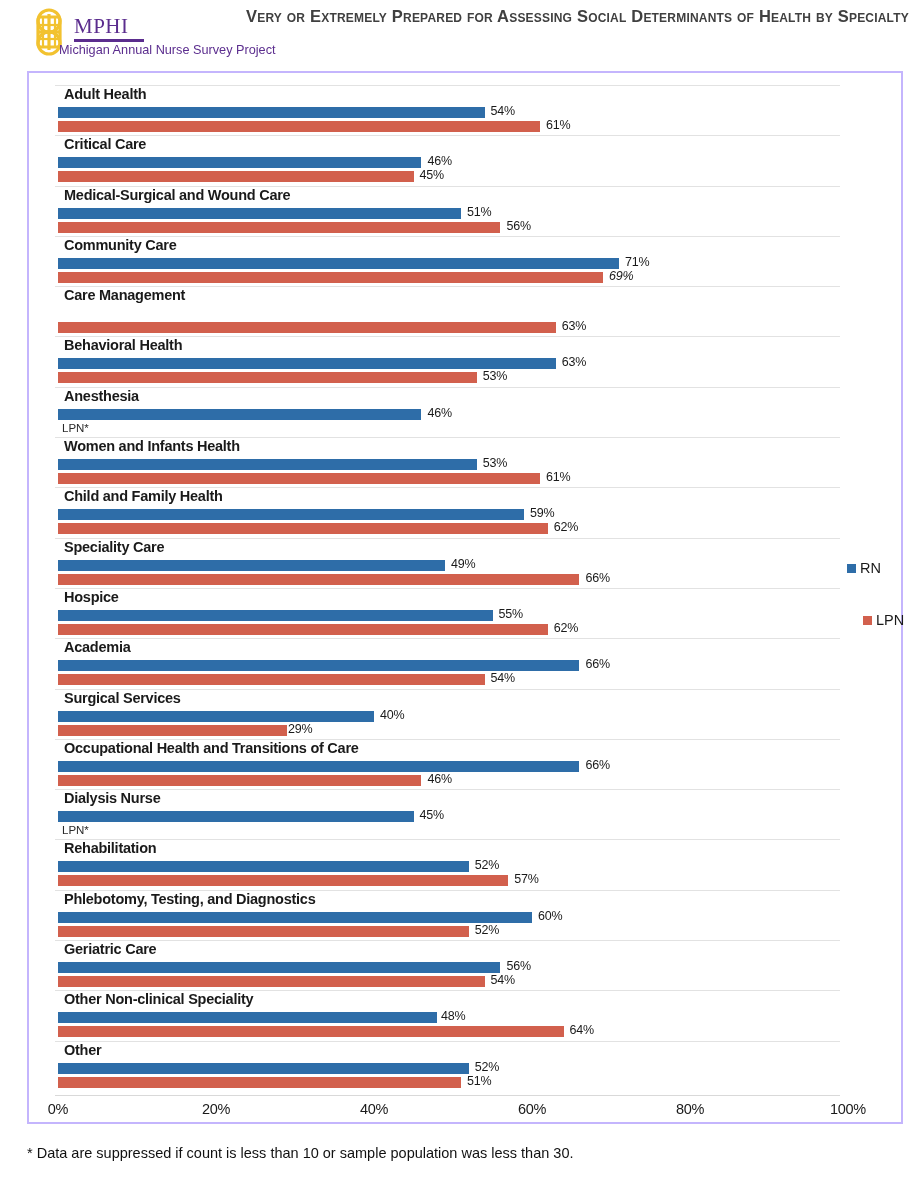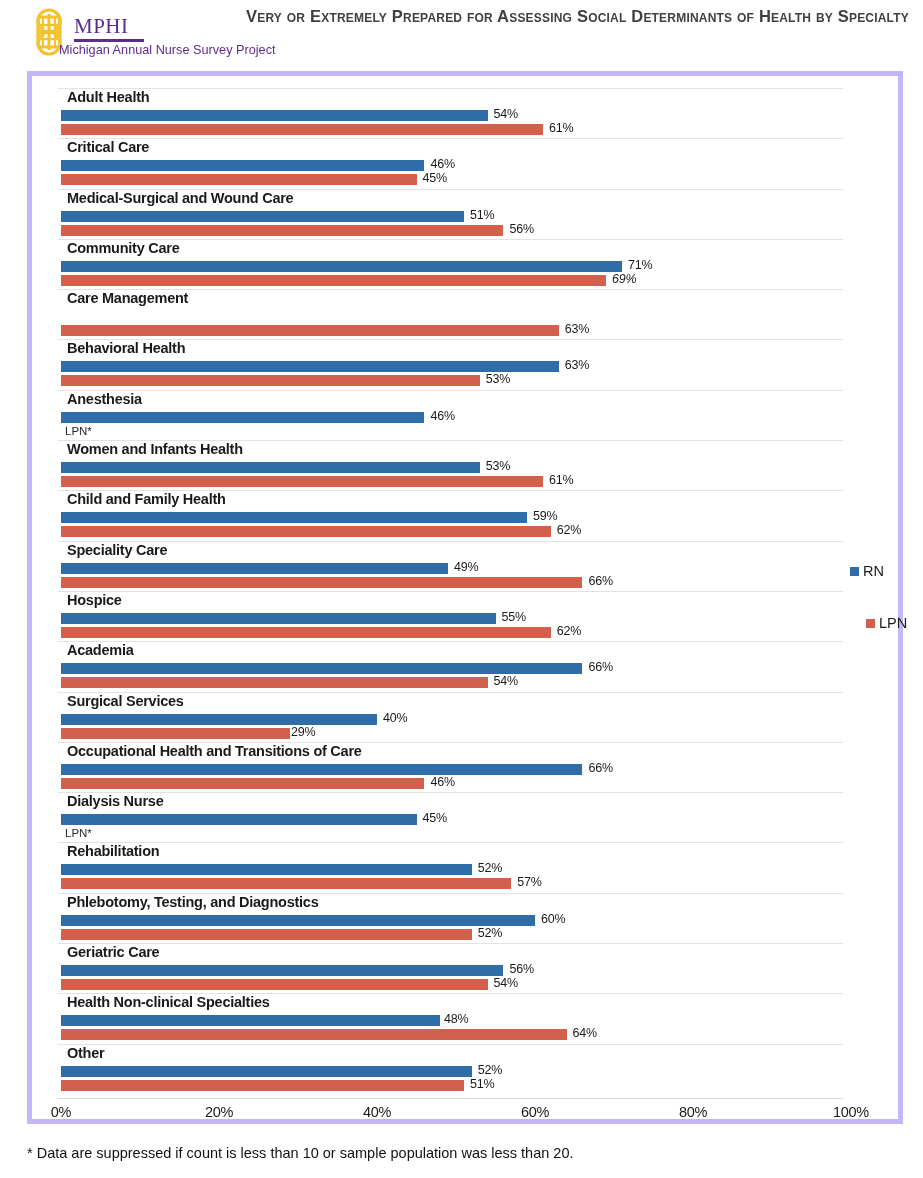--- a/index.html
+++ b/index.html
@@ -75,21 +75,21 @@
     line-height: 21px;
     white-space: nowrap;
   }
 
   
   .chart-card {
     position: absolute;
     left: 27px; top: 71px;
     width: 876px;
     height: 1053px;
-    border: 5px solid #c4b5fd;
+    border: 2px solid #c4b5fd;
     box-sizing: border-box;
     background: #fff;
   }
 
   .plot {
     position: absolute;
     left: 0; top: 0;
     width: 876px;
     height: 1053px;
   }
@@ -439,21 +439,21 @@
             <div class="bar rn" style="width: 442.4px; background: rgb(46, 109, 168);"></div>
             <div class="bar-value" style="left: 448.4px;">56%</div>
           </div>
           <div class="bar-track lpn" style="width: 790px;">
             <div class="bar lpn" style="width: 426.6px; background: rgb(210, 96, 77);"></div>
             <div class="bar-value" style="left: 432.6px;">54%</div>
           </div>
         </div>
         <div class="row">
           <div class="row-gridline"></div>
-          <div class="cat-label">Health Non-clinical Specialties</div>
+          <div class="cat-label">Other Non-clinical Speciality</div>
           <div class="bar-track rn" style="width: 790px;">
             <div class="bar rn" style="width: 379.2px; background: rgb(46, 109, 168);"></div>
             <div class="bar-value" style="left: 383px;">48%</div>
           </div>
           <div class="bar-track lpn" style="width: 790px;">
             <div class="bar lpn" style="width: 505.6px; background: rgb(210, 96, 77);"></div>
             <div class="bar-value" style="left: 511.6px;">64%</div>
           </div>
         </div>
         <div class="row">
@@ -487,13 +487,13 @@
         <div class="xtick" style="left: 187px;">20%</div>
         <div class="xtick" style="left: 345px;">40%</div>
         <div class="xtick" style="left: 503px;">60%</div>
         <div class="xtick" style="left: 661px;">80%</div>
         <div class="xtick" style="left: 819px;">100%</div>
       </div>
 
   </div>
 </div>
 
-<div class="footnote">* Data are suppressed if count is less than 10 or sample population was less than 20.</div>
+<div class="footnote">* Data are suppressed if count is less than 10 or sample population was less than 30.</div>
 
 </body></html>

